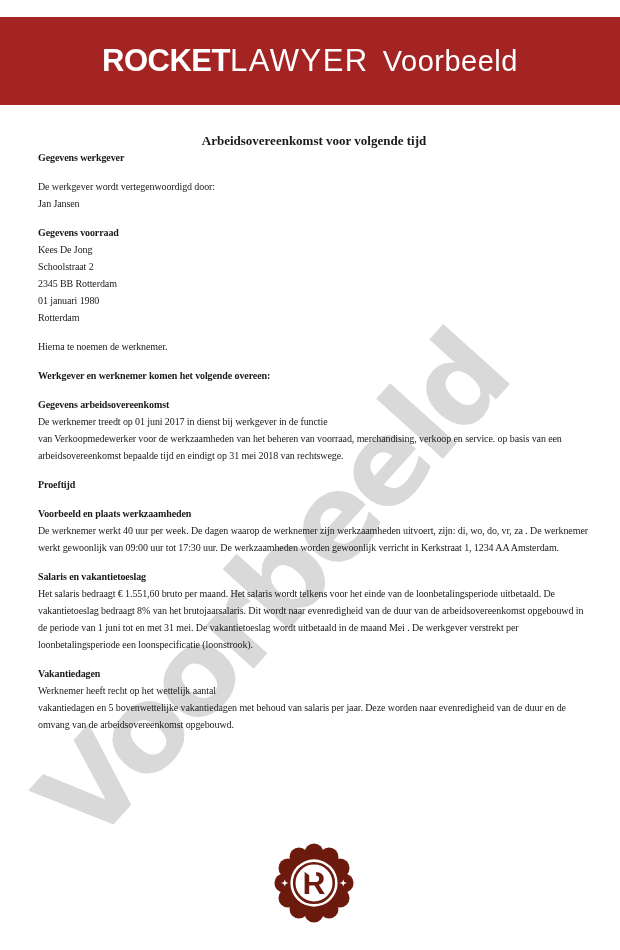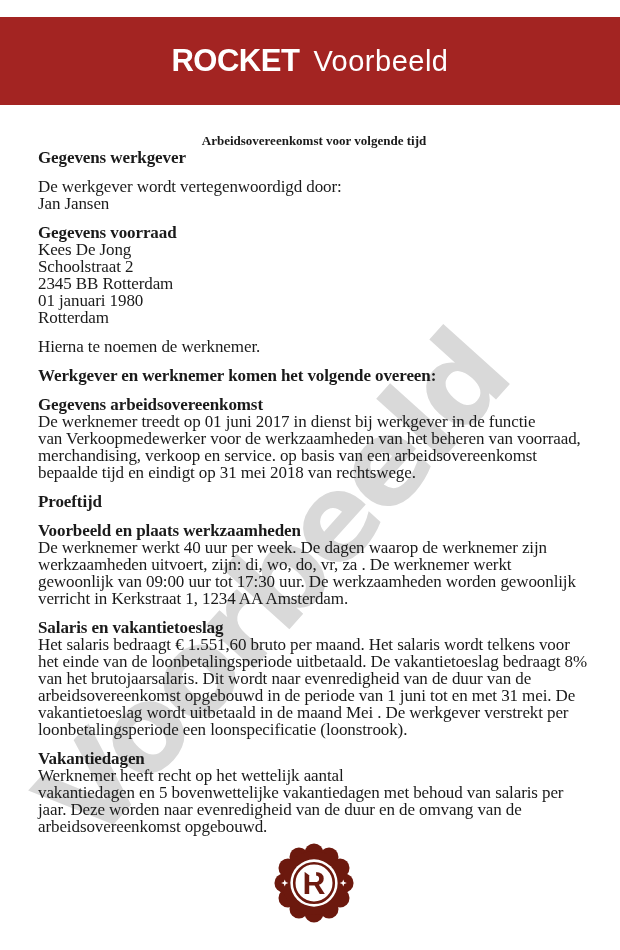--- a/index.html
+++ b/index.html
@@ -61,21 +61,21 @@
     margin: 0;
     font-size: 13px;
     font-weight: bold;
     text-align: center;
     line-height: 17px;
   }
   .block {
     position: relative;
     z-index: 1;
     margin-top: 12px;
-    font-size: 17px;
+    font-size: 10px;
     line-height: 17px;
     letter-spacing: -0.1px;
   }
   .block.first { margin-top: 0; }
   .block .heading { font-weight: bold; }
   .block .heading:empty { display: none; }
   .block .lines { white-space: pre-line; }
   .block .lines:empty { display: none; }
 
   .seal {
@@ -101,20 +101,21 @@
 </head>
 <body>
 
 <div class="page">
 
   <div class="top-strip"></div>
 
   <header class="brand-bar">
     <div class="logo">
       <span class="logo-rocket">ROCKET</span>
+      <span class="logo-lawyer">LAWYER</span>
       <span class="logo-suffix">Voorbeeld</span>
     </div>
   </header>
 
   <main class="content">
 
     <div class="watermark">Voorbeeld</div>
 
     <h1 class="doc-title">Arbeidsovereenkomst voor volgende tijd</h1>
 

